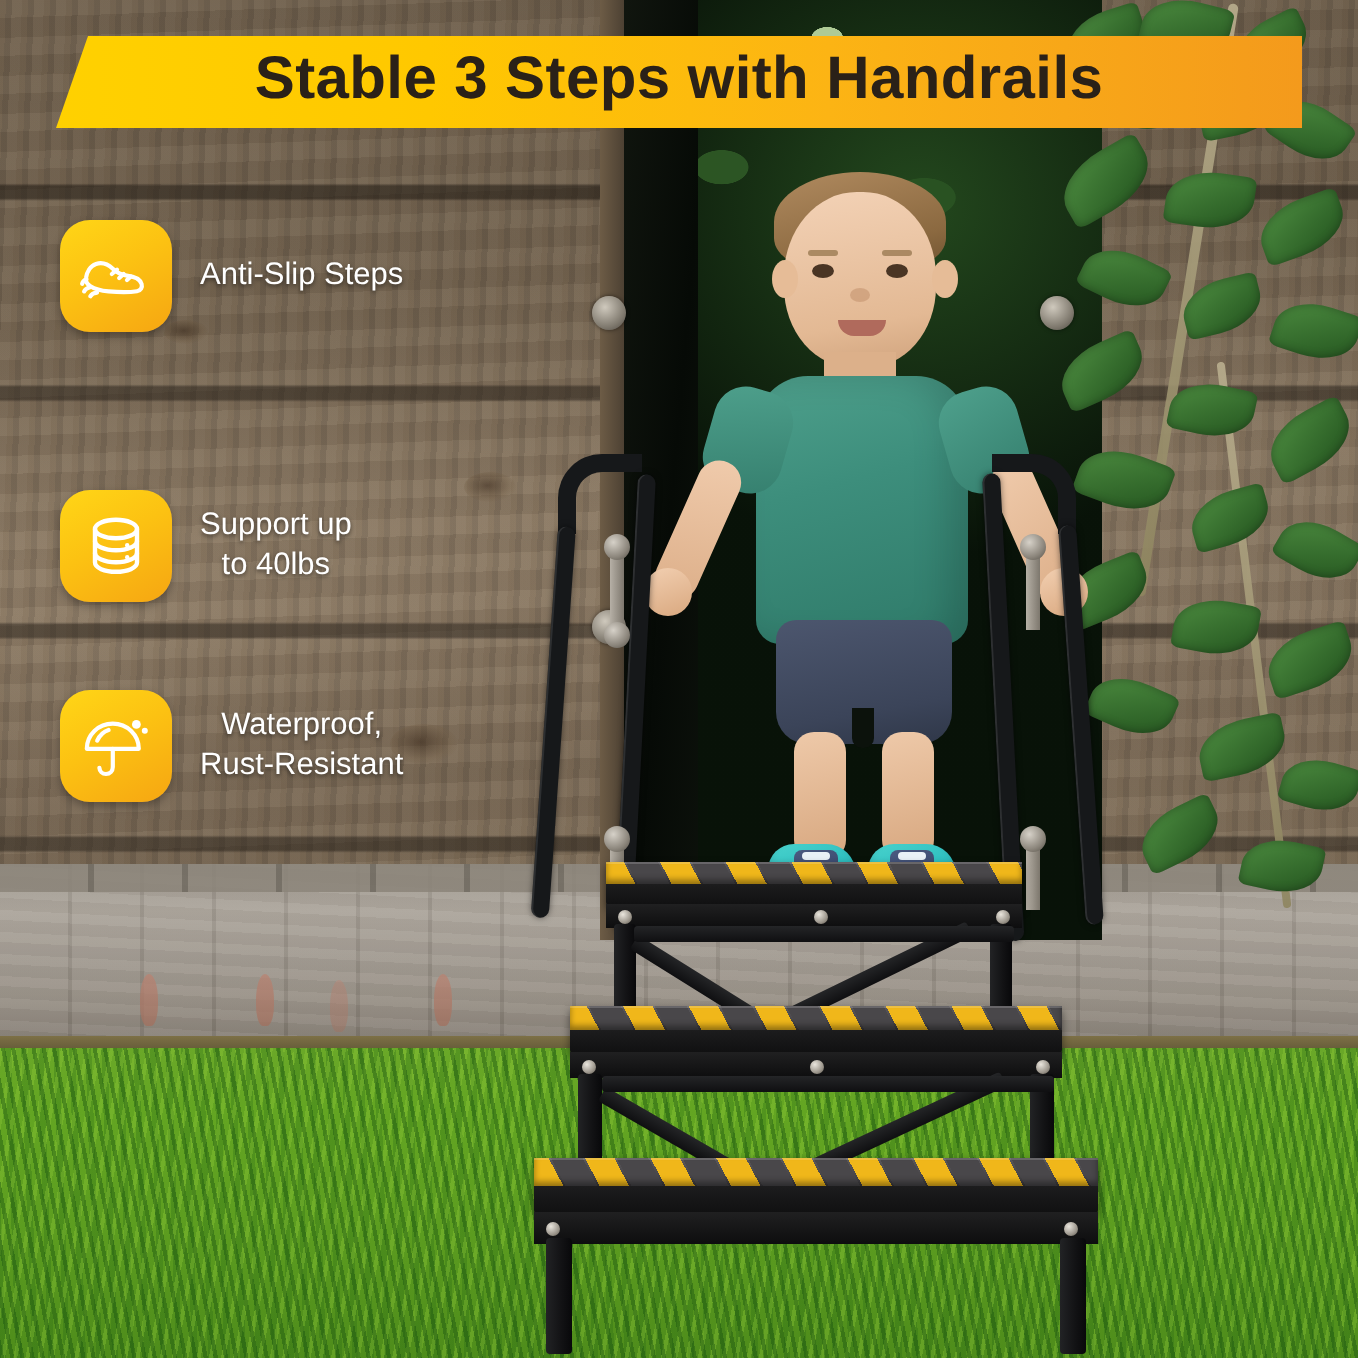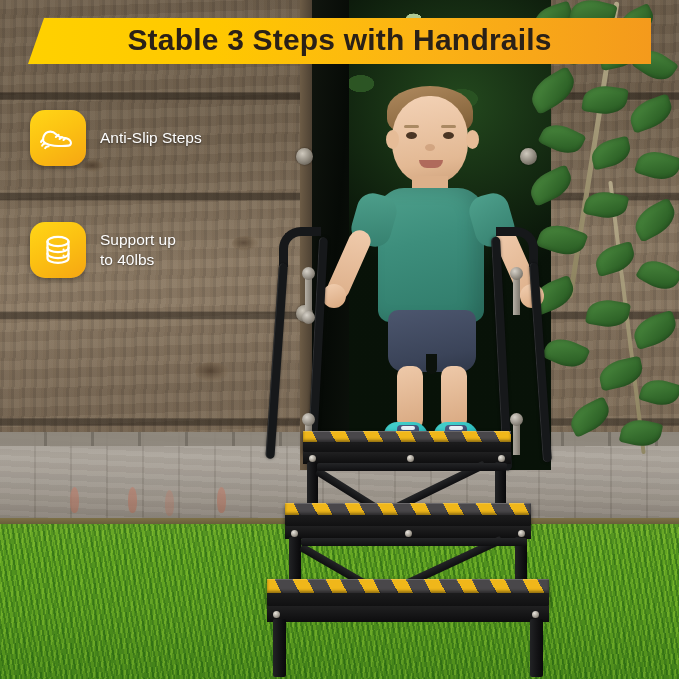--- a/index.html
+++ b/index.html
@@ -172,21 +172,21 @@
   
   .feature{ position:absolute; left:30px; display:flex; align-items:center; gap:14px; }
   .f-icon{
     width:56px; height:56px; border-radius:15px; flex:none; position:relative;
     background:linear-gradient(150deg,#ffd617 0%,#fcc212 45%,#f6a612 100%);
     box-shadow:0 2px 5px rgba(0,0,0,.3);
     display:flex; align-items:center; justify-content:center;
   }
   .f-icon svg{ display:block; }
   .f-text{ color:#ffffff; font-size:15.5px; line-height:1.28; font-weight:500;
-    text-shadow:0 1px 2px rgba(0,0,0,.55); white-space:nowrap; }
+    text-shadow:0 1px 2px rgba(0,0,0,.55); white-space:nowrap;text-align:center; }
   .f-text div{ white-space:nowrap; }
 </style>
 </head>
 <body>
 
 <div id="scene">
 
   <div class="wood-wall"></div>
   <div class="wood-knot" style="left:195px;top:362px;width:34px;height:20px;"></div>
   <div class="wood-knot" style="left:232px;top:236px;width:26px;height:15px;"></div>
@@ -339,31 +339,46 @@
         <path d="M8 12c3.4-1.1 6.2 .3 8.4 2.4 2 1.9 4.1 3.1 7 3.4 3.8 .4 6.6 1.6 7.4 4.2 .5 1.7-.4 3.3-2.3 3.6-3 .5-8.6 .6-14.2 .1-4.1-.4-7.1-1.3-9.1-2.6-1.8-1.2-2.6-2.6-2.2-4.1C3.4 16.3 5 13 8 12z"></path>
         <path d="M18.5 14.8l-2.6 2.2M21.8 17l-2.2 2M25.4 18.2l-1.9 1.8"></path>
         <path d="M3.2 19.6c-1.3 .6-2 1.4-2.1 2.3M5 23.6c-1.6 .4-2.6 1.1-2.9 2.1M8.5 26.3c-1.7 .2-2.8 .8-3.3 1.8"></path>
       </svg>
     </div>
     <div class="f-text">
       <div>Anti-Slip Steps</div>
     </div>
   </div>
 
-  <div class="feature" style="top:222px;">
+  <div class="feature" style="top:245px;">
     <div class="f-icon">
       <svg width="34" height="34" viewBox="0 0 34 34" fill="none" stroke="#ffffff" stroke-width="2.2" stroke-linecap="round">
         <ellipse cx="17" cy="8.5" rx="10.5" ry="4.6"></ellipse>
         <path d="M6.5 8.5v16.8c0 2.6 4.7 4.6 10.5 4.6s10.5-2 10.5-4.6V8.5"></path>
         <path d="M6.5 14.5c0 2.5 4.7 4.6 10.5 4.6s10.5-2.1 10.5-4.6"></path>
         <path d="M6.5 20.5c0 2.5 4.7 4.6 10.5 4.6s10.5-2.1 10.5-4.6"></path>
         <circle cx="22.6" cy="16.6" r="1.1" fill="#ffffff" stroke="none"></circle>
         <circle cx="22.6" cy="22.6" r="1.1" fill="#ffffff" stroke="none"></circle>
       </svg>
     </div>
     <div class="f-text">
       <div>Support up</div>
       <div>to 40lbs</div>
     </div>
   </div>
 
+  <div class="feature" style="top:345px;">
+    <div class="f-icon">
+      <svg width="36" height="36" viewBox="0 0 36 36" fill="none" stroke="#ffffff" stroke-width="2.1" stroke-linecap="round" stroke-linejoin="round">
+        <path d="M3.4 19.4c0-7 5.8-12.6 13-12.6s13 5.6 13 12.6z"></path>
+        <path d="M8.6 15.3c1.3-2.7 3.4-4.6 5.7-5.3"></path>
+        <path d="M16.4 19.4v9.1c0 2-1.5 3.5-3.4 3.5-1.8 0-3.2-1.3-3.3-3.1"></path>
+        <circle cx="28.2" cy="7.2" r="2.2" fill="#ffffff" stroke="none"></circle>
+        <circle cx="32.4" cy="10.4" r="1.5" fill="#ffffff" stroke="none"></circle>
+      </svg>
+    </div>
+    <div class="f-text">
+      <div>Waterproof,</div>
+      <div>Rust-Resistant</div>
+    </div>
+  </div>
 
 </div>
 
 </body></html>

